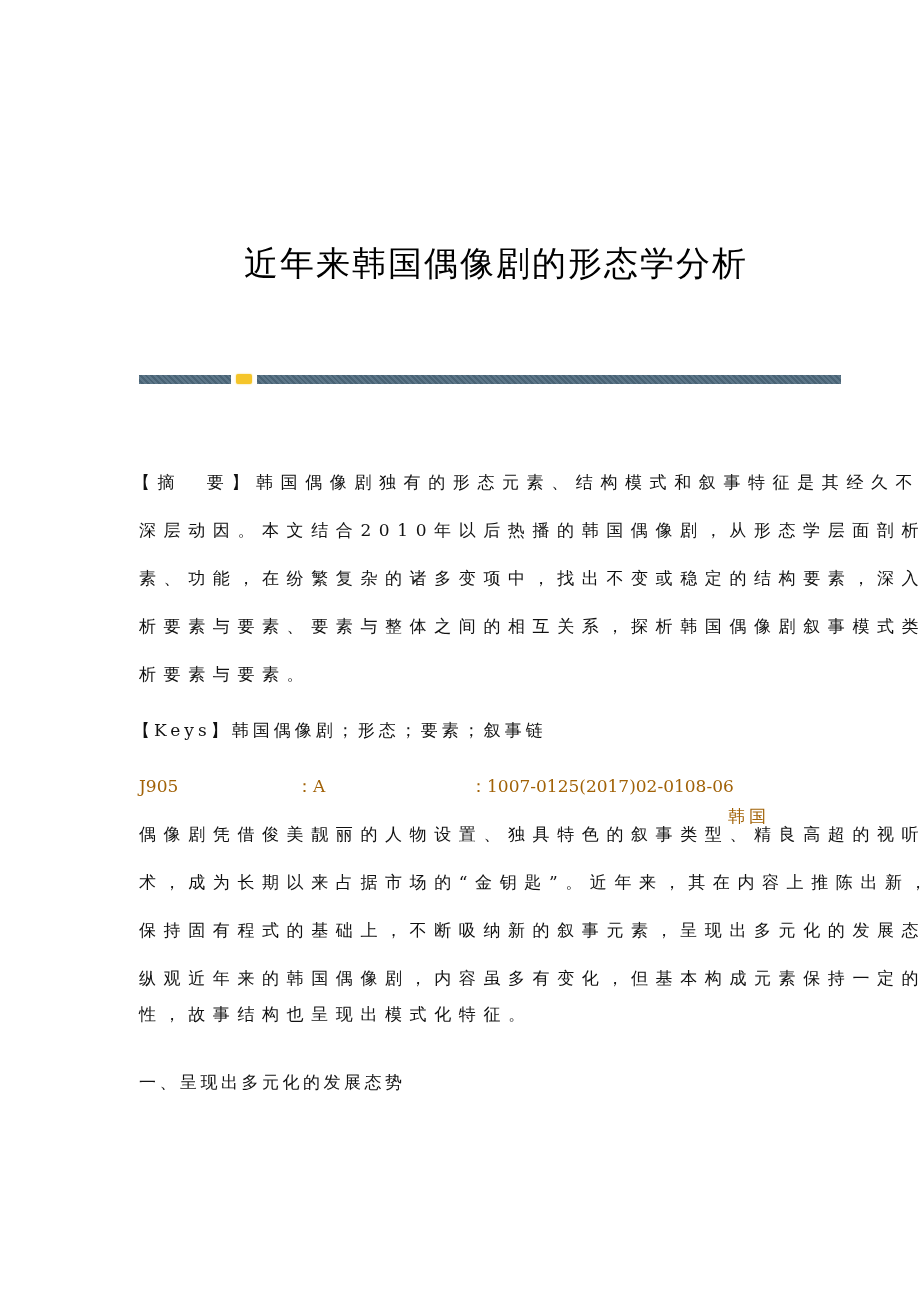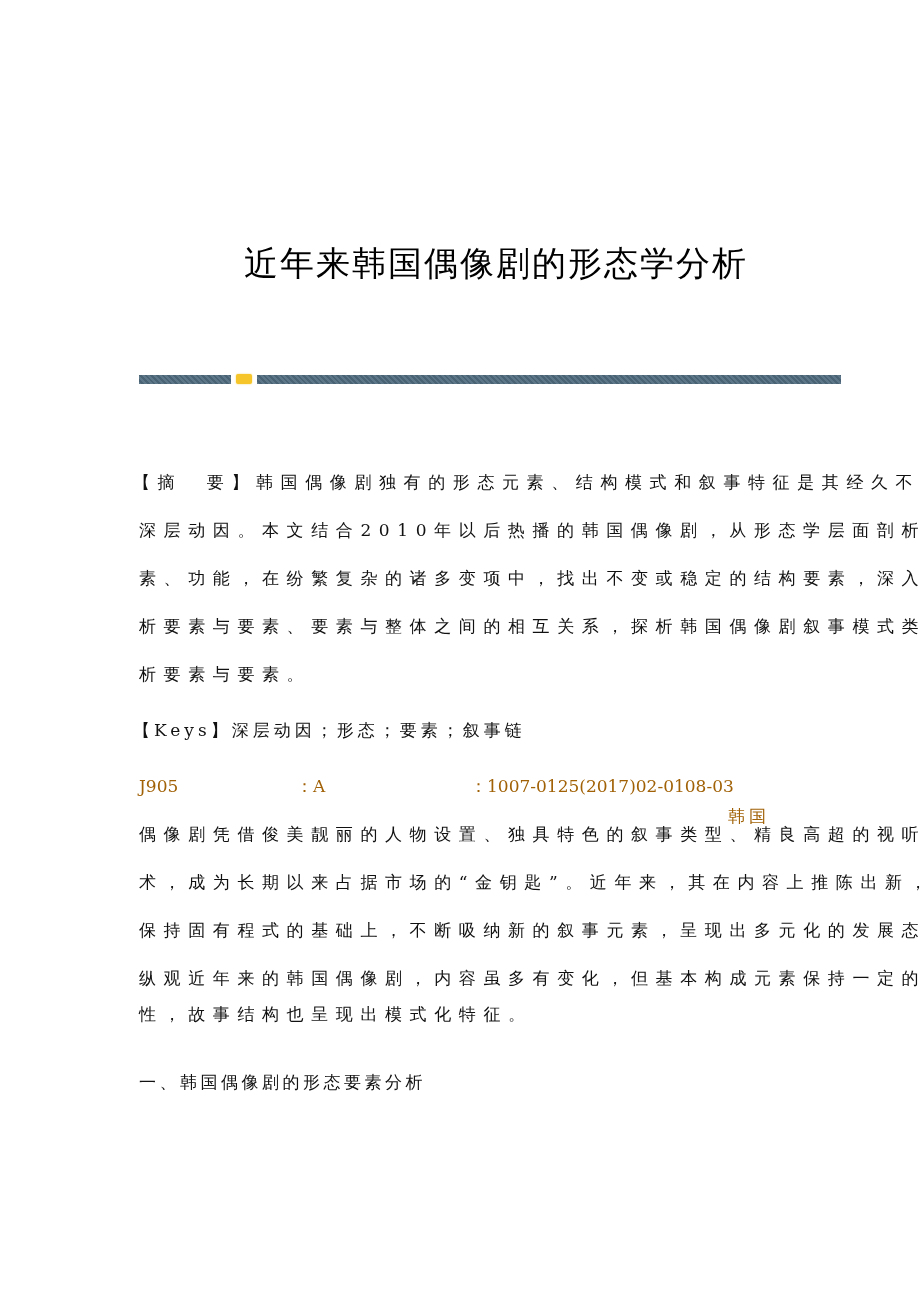--- a/index.html
+++ b/index.html
@@ -28,30 +28,30 @@
 <div class="divider right"></div>
 
 <div>
   <div class="line" style="top:470px; left:133px;">【摘　要】韩国偶像剧独有的形态元素、结构模式和叙事特征是其经久不衰的</div>
   <div class="line" style="top:518px;">深层动因。本文结合2010年以后热播的韩国偶像剧，从形态学层面剖析其要</div>
   <div class="line" style="top:566px;">素、功能，在纷繁复杂的诸多变项中，找出不变或稳定的结构要素，深入地分</div>
   <div class="line" style="top:614px;">析要素与要素、要素与整体之间的相互关系，探析韩国偶像剧叙事模式类型的</div>
   <div class="line" style="top:662px;">析要素与要素。</div>
 </div>
 
-<div class="line" style="top:718px; left:133px; letter-spacing:4px;">【Keys】深层动因；形态；要素；叙事链</div>
+<div class="line" style="top:718px; left:133px; letter-spacing:4px;">【Keys】韩国偶像剧；形态；要素；叙事链</div>
 
 <div>
   <span class="meta" style="left:139px;">J905</span>
   <span class="meta" style="left:296px;">：A</span>
-  <span class="meta" style="left:470px;">：1007-0125(2017)02-0108-03</span>
+  <span class="meta" style="left:470px;">：1007-0125(2017)02-0108-06</span>
   <span class="meta" style="left:728px; letter-spacing:4px;margin-top:30px;">韩国</span>
 </div>
 
 <div>
   <div class="line" style="top:822px;">偶像剧凭借俊美靓丽的人物设置、独具特色的叙事类型、精良高超的视听艺</div>
   <div class="line" style="top:870px;">术，成为长期以来占据市场的“金钥匙”。近年来，其在内容上推陈出新，在</div>
   <div class="line" style="top:918px;">保持固有程式的基础上，不断吸纳新的叙事元素，呈现出多元化的发展态势。</div>
   <div class="line" style="top:966px;">纵观近年来的韩国偶像剧，内容虽多有变化，但基本构成元素保持一定的稳定</div>
   <div class="line" style="top:986px;margin-top:16px;">性，故事结构也呈现出模式化特征。</div>
 </div>
 
-<div class="line" style="top:1070px; letter-spacing:3.5px;">一、韩国偶像剧的形态要素分析</div>
+<div class="line" style="top:1070px; letter-spacing:3.5px;">一、呈现出多元化的发展态势</div>
 
 </body></html>

